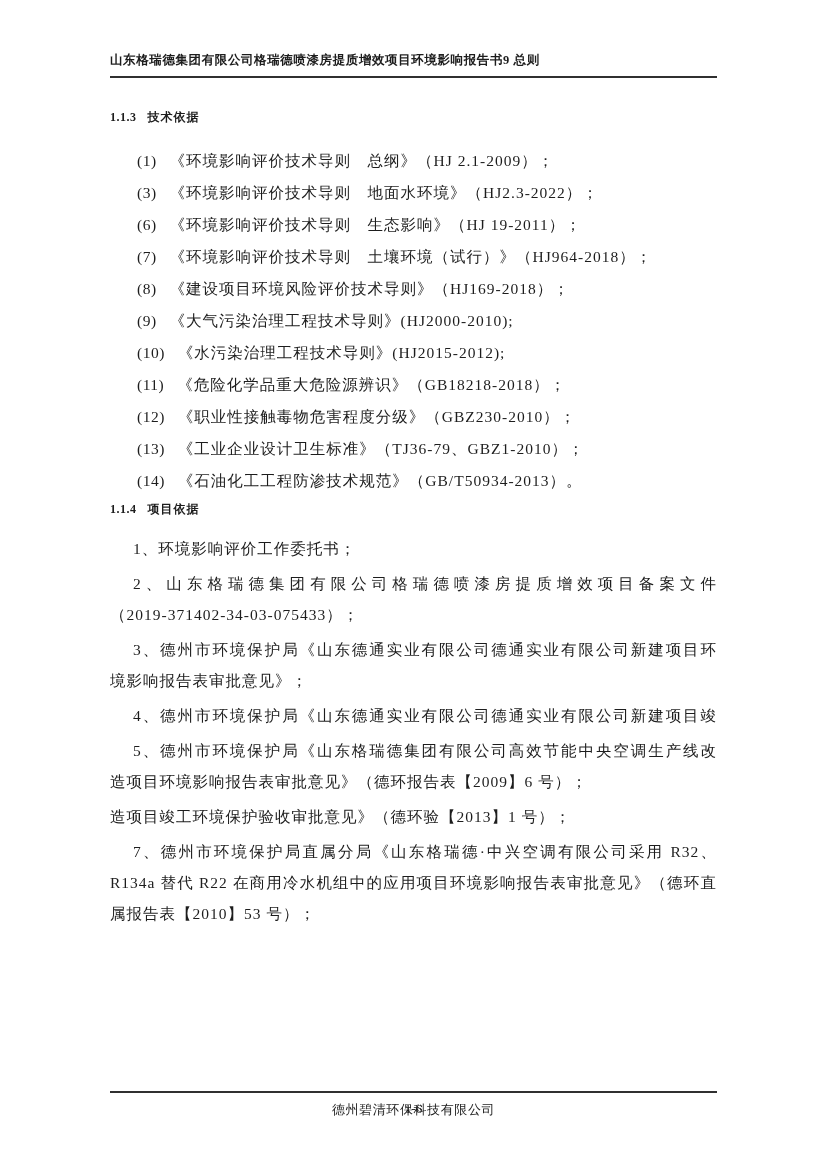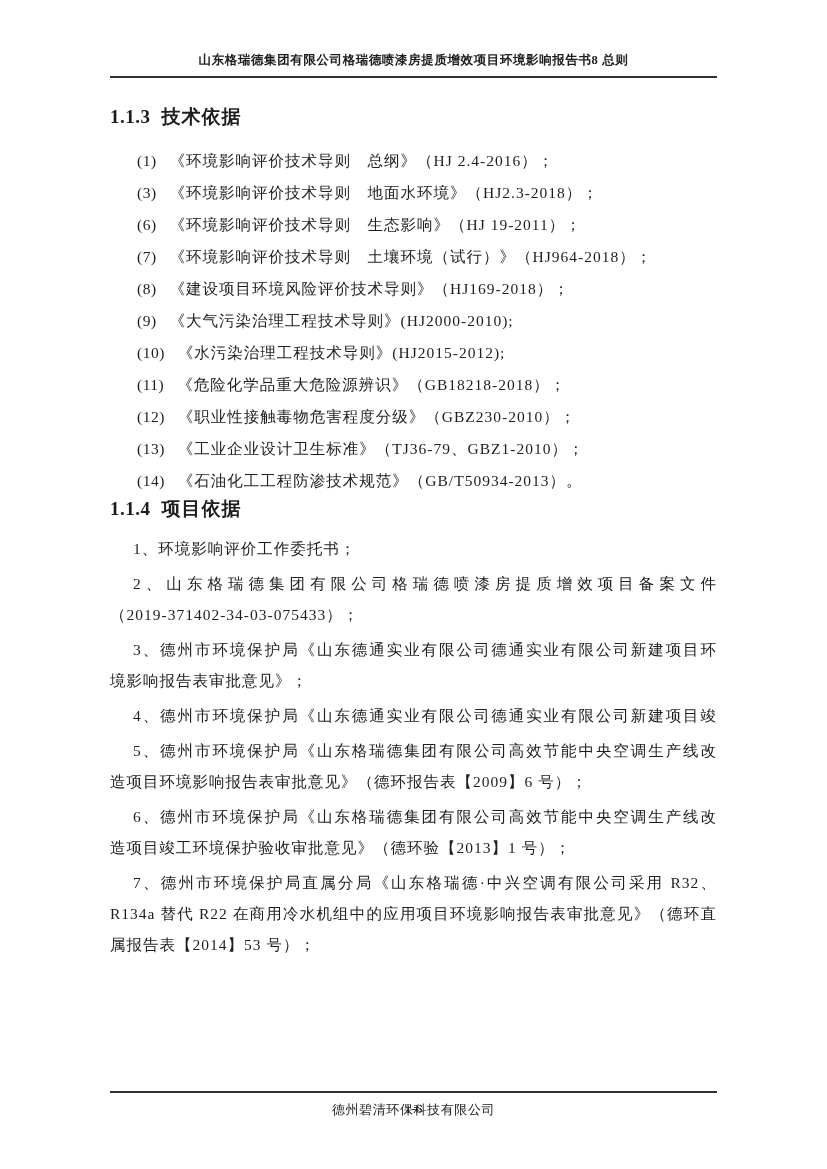--- a/index.html
+++ b/index.html
@@ -17,31 +17,31 @@
   }
   .page {
     position: absolute;
     inset: 0;
     padding: 52px 110px 0 110px;
     box-sizing: border-box;
   }
   
   .hdr {
     display: flex;
-    justify-content: center;
+    justify-content: flex-start;
     align-items: flex-end;
     font-size: 12.5px;
     font-weight: 700;
     letter-spacing: 0.6px;
     padding-bottom: 7px;
     border-bottom: 2px solid #303030;
   }
   
   .h-sec {
-    font-size: 19px;
+    font-size: 12px;
     font-weight: 700;
     letter-spacing: 1px;
     line-height: 24px;
   }
   .h-sec.first-heading { margin-top: 27px; }
   .h-num {
     letter-spacing: 0.5px;
     margin-right: 11px;
   }
   
@@ -98,30 +98,30 @@
     text-align: center;
   }
 </style>
 </head>
 <body>
 
 <div class="page">
 
   <div class="hdr">
     <span>山东格瑞德集团有限公司格瑞德喷漆房提质增效项目环境影响报告书</span>
-    <span>8 总则</span>
+    <span>9 总则</span>
   </div>
 
   <div class="h-sec first-heading">
     <span class="h-num">1.1.3</span><span>技术依据</span>
   </div>
 
   <div class="tech-list">
-    <div class="tech-item"><span class="ti-num">(1)</span><span>《环境影响评价技术导则　总纲》（HJ 2.4-2016）；</span></div>
-    <div class="tech-item"><span class="ti-num">(3)</span><span>《环境影响评价技术导则　地面水环境》（HJ2.3-2018）；</span></div>
+    <div class="tech-item"><span class="ti-num">(1)</span><span>《环境影响评价技术导则　总纲》（HJ 2.1-2009）；</span></div>
+    <div class="tech-item"><span class="ti-num">(3)</span><span>《环境影响评价技术导则　地面水环境》（HJ2.3-2022）；</span></div>
     <div class="tech-item"><span class="ti-num">(6)</span><span>《环境影响评价技术导则　生态影响》（HJ 19-2011）；</span></div>
     <div class="tech-item"><span class="ti-num">(7)</span><span>《环境影响评价技术导则　土壤环境（试行）》（HJ964-2018）；</span></div>
     <div class="tech-item"><span class="ti-num">(8)</span><span>《建设项目环境风险评价技术导则》（HJ169-2018）；</span></div>
     <div class="tech-item"><span class="ti-num">(9)</span><span>《大气污染治理工程技术导则》(HJ2000-2010);</span></div>
     <div class="tech-item"><span class="ti-num">(10)</span><span>《水污染治理工程技术导则》(HJ2015-2012);</span></div>
     <div class="tech-item"><span class="ti-num">(11)</span><span>《危险化学品重大危险源辨识》（GB18218-2018）；</span></div>
     <div class="tech-item"><span class="ti-num">(12)</span><span>《职业性接触毒物危害程度分级》（GBZ230-2010）；</span></div>
     <div class="tech-item"><span class="ti-num">(13)</span><span>《工业企业设计卫生标准》（TJ36-79、GBZ1-2010）；</span></div>
     <div class="tech-item"><span class="ti-num">(14)</span><span>《石油化工工程防渗技术规范》（GB/T50934-2013）。</span></div>
   </div>
@@ -143,27 +143,26 @@
       <div class="pline">境影响报告表审批意见》；</div>
     </div>
     <div class="para">
       <div class="pline first stretch">4、德州市环境保护局《山东德通实业有限公司德通实业有限公司新建项目竣</div>
     </div>
     <div class="para">
       <div class="pline first stretch">5、德州市环境保护局《山东格瑞德集团有限公司高效节能中央空调生产线改</div>
       <div class="pline">造项目环境影响报告表审批意见》（德环报告表【2009】6 号）；</div>
     </div>
     <div class="para">
-      <div class="pline first stretch">6、德州市环境保护局《山东格瑞德集团有限公司高效节能中央空调生产线改</div>
       <div class="pline">造项目竣工环境保护验收审批意见》（德环验【2013】1 号）；</div>
     </div>
     <div class="para">
       <div class="pline first stretch">7、德州市环境保护局直属分局《山东格瑞德·中兴空调有限公司采用 R32、</div>
       <div class="pline stretch">R134a 替代 R22 在商用冷水机组中的应用项目环境影响报告表审批意见》（德环直</div>
-      <div class="pline">属报告表【2014】53 号）；</div>
+      <div class="pline">属报告表【2010】53 号）；</div>
     </div>
   </div>
 
   <div class="ftr">
     <span class="page-no">1-6</span>
     <span class="company">德州碧清环保科技有限公司</span>
   </div>
 
 </div>
 

